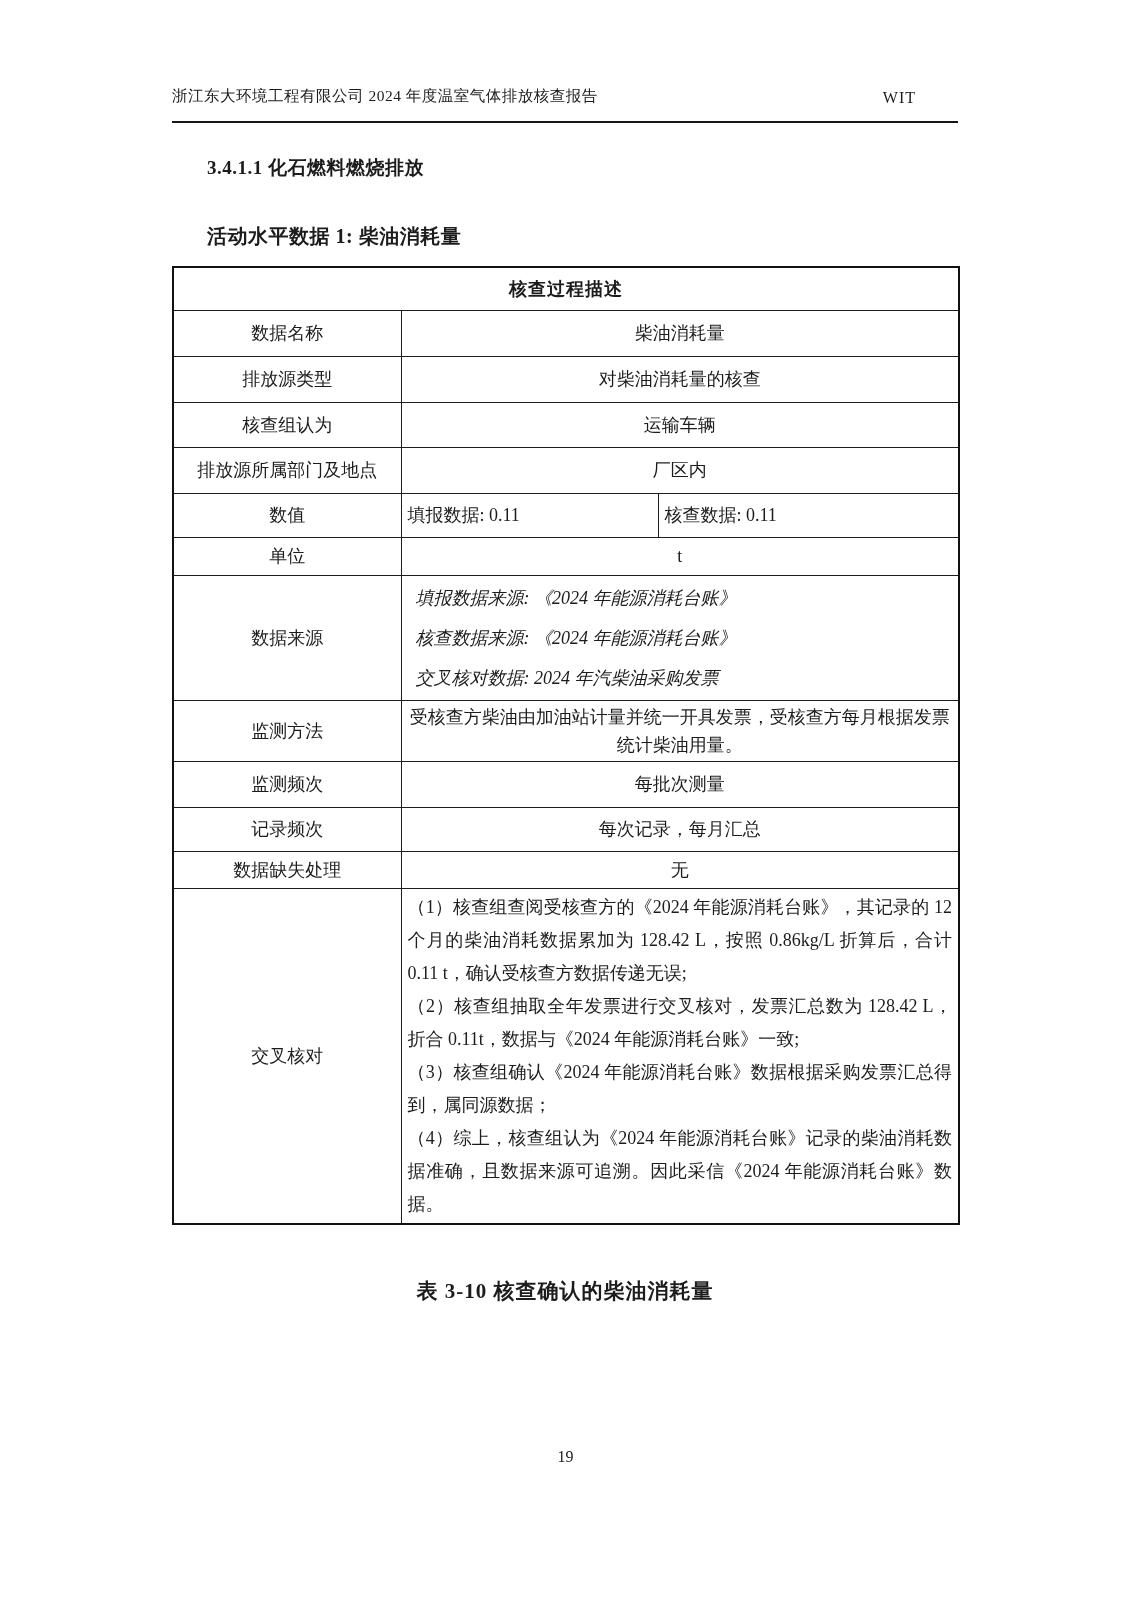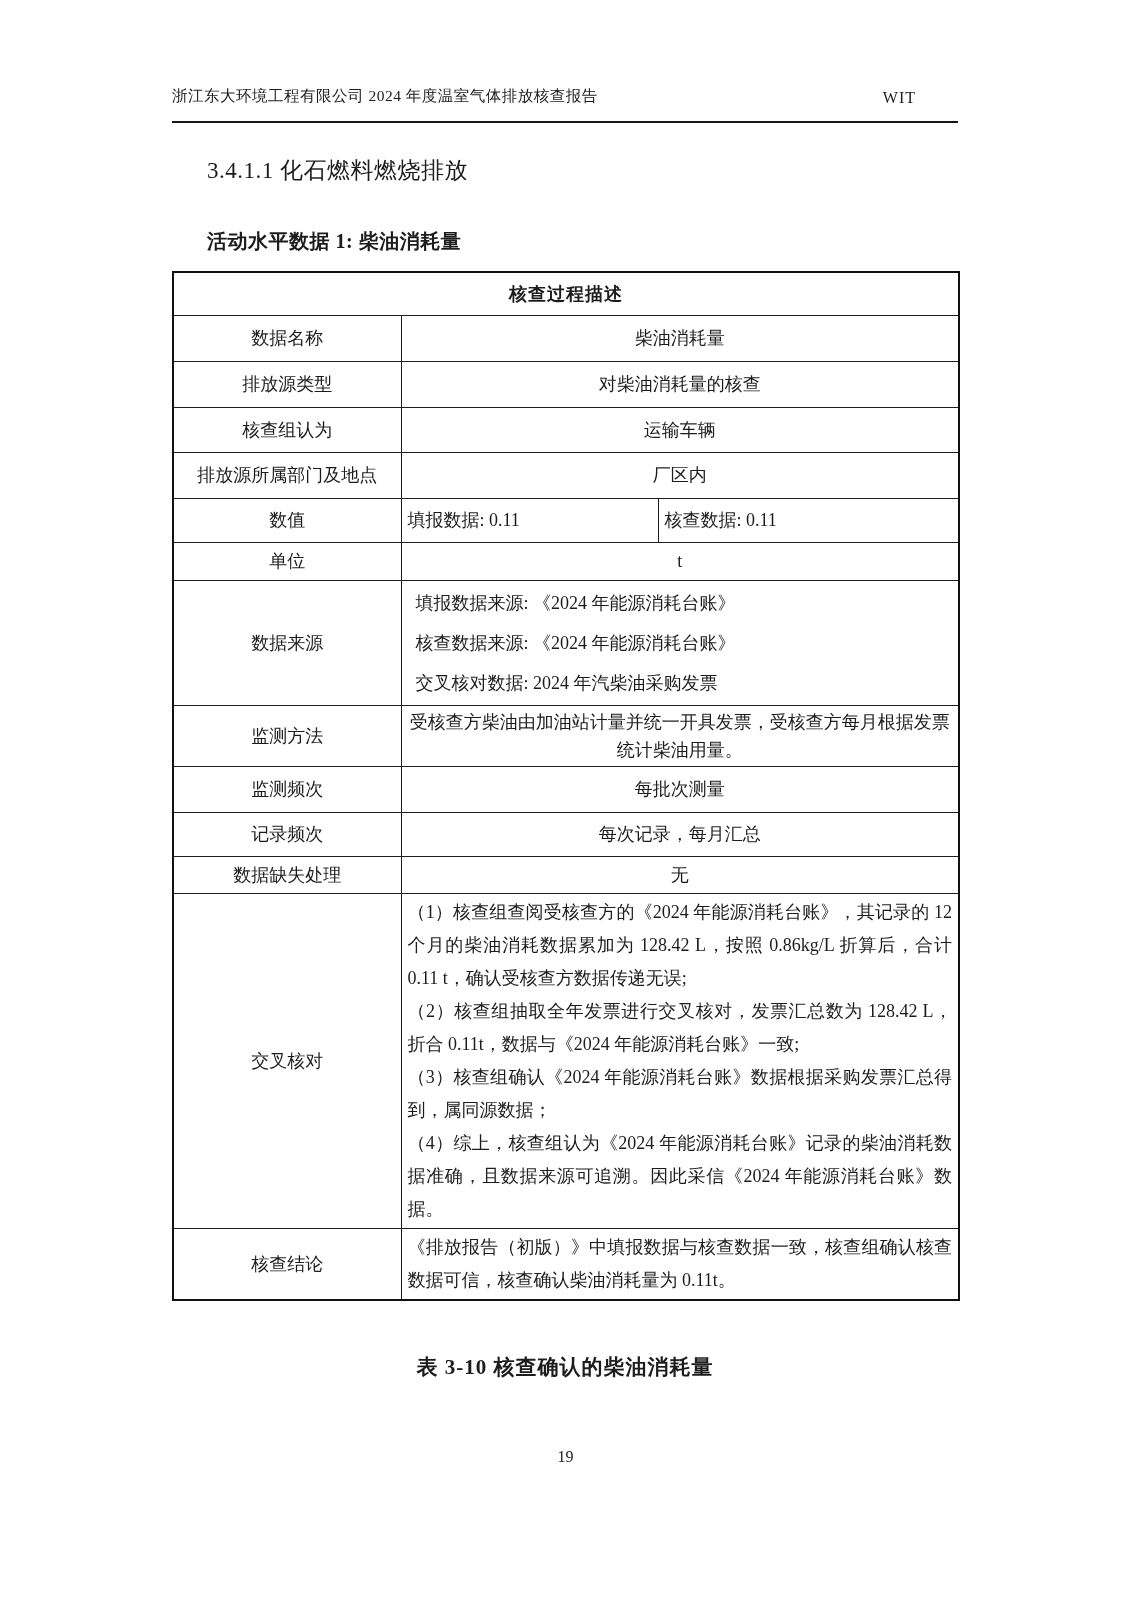--- a/index.html
+++ b/index.html
@@ -26,22 +26,22 @@
     align-items:flex-end;
     padding-top:86px;
     padding-bottom:14px;
     border-bottom:2.5px solid #161616;
   }
   .doc-header .left{font-size:15.5px;letter-spacing:0.5px;}
   .doc-header .right{font-size:16px;padding-right:42px;letter-spacing:1px;}
   
   .sec-heading{
     margin:32px 0 0 35px;
-    font-size:23px;
-    font-weight:normal;
+    font-size:19px;
+    font-weight:bold;
     letter-spacing:0.5px;
   }
   .sub-heading{
     margin:42px 0 8px 35px;
     font-size:20px;
     font-weight:bold;
     letter-spacing:0.5px;
   }
   .table-title{
     margin-top:44px;
@@ -77,20 +77,21 @@
   .val{
     text-align:center;
   }
   .val-left{
     text-align:left;
     padding-left:14px;
   }
   .val-lines div{
     padding:8px 0 8px 8px;
     text-align:left;
+    font-style:italic;
   }
   .val-just{
     text-align:justify;
     white-space:pre-line;
     line-height:33px;
     padding:4px 10px 6px 12px;
   }
   
   .next-table-title{
     margin-top:52px;
@@ -182,24 +183,20 @@
         <td class="lbl">数据缺失处理</td>
         <td colspan="2" class="val">无</td>
       </tr>
       <tr style="height:298px">
         <td class="lbl">交叉核对</td>
         <td colspan="2" class="val-just">（1）核查组查阅受核查方的《2024 年能源消耗台账》，其记录的 12 个月的柴油消耗数据累加为 128.42 L，按照 0.86kg/L 折算后，合计 0.11 t，确认受核查方数据传递无误;
 （2）核查组抽取全年发票进行交叉核对，发票汇总数为 128.42 L，折合 0.11t，数据与《2024 年能源消耗台账》一致;
 （3）核查组确认《2024 年能源消耗台账》数据根据采购发票汇总得到，属同源数据；
 （4）综上，核查组认为《2024 年能源消耗台账》记录的柴油消耗数据准确，且数据来源可追溯。因此采信《2024 年能源消耗台账》数据。</td>
       </tr>
-      <tr style="height:70px">
-        <td class="lbl">核查结论</td>
-        <td colspan="2" class="val-just">《排放报告（初版）》中填报数据与核查数据一致，核查组确认核查数据可信，核查确认柴油消耗量为 0.11t。</td>
-      </tr>
     </tbody>
       </table>
 
     <div class="next-table-title">表 3-10 核查确认的柴油消耗量</div>
 
   </div>
 
   <div class="page-number">19</div>
 </div>
 

